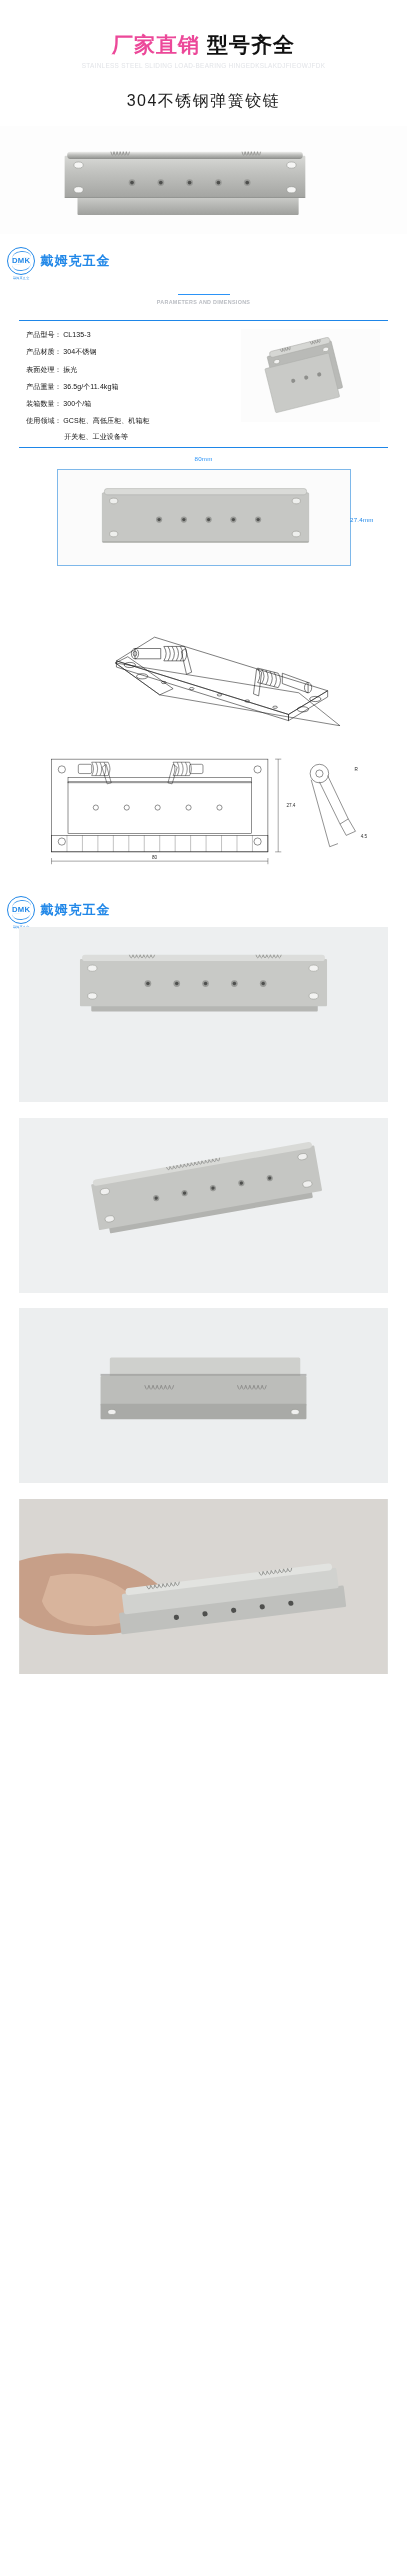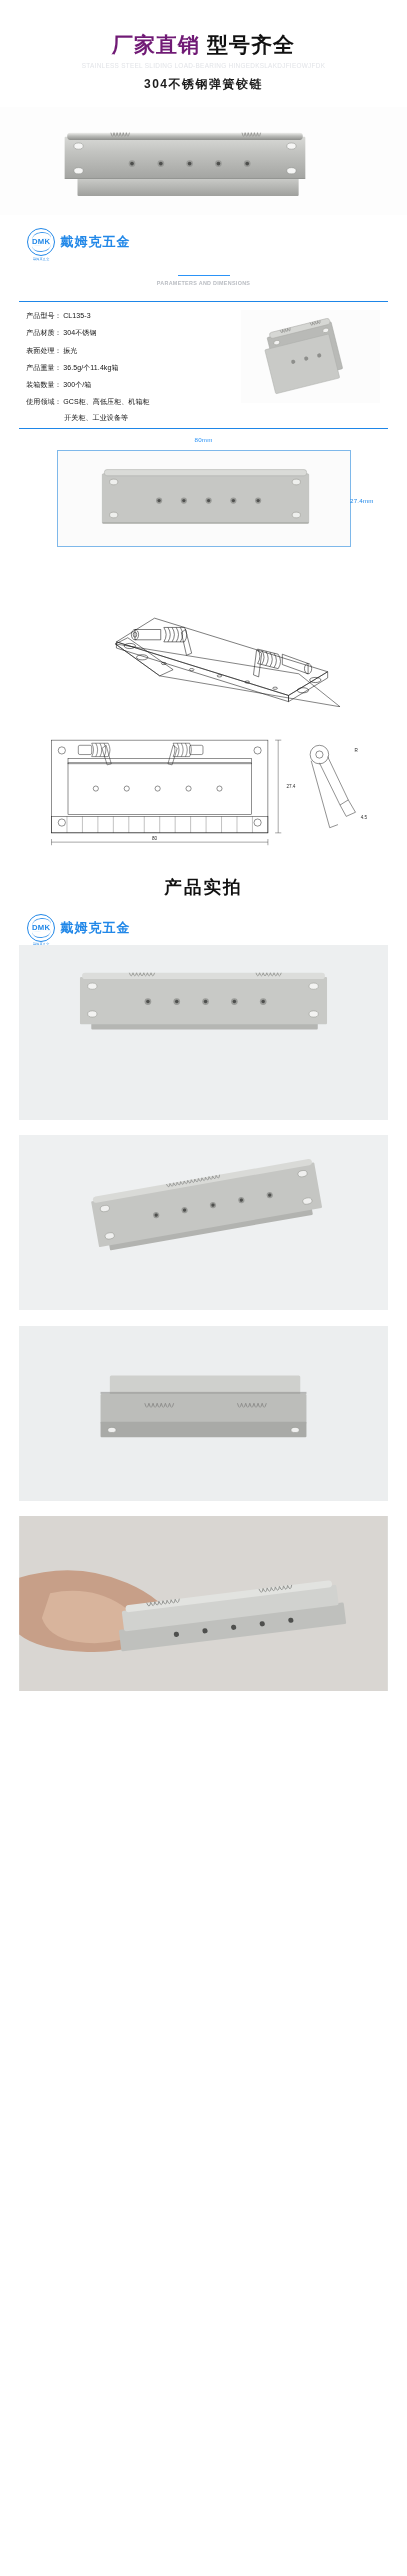--- a/index.html
+++ b/index.html
@@ -15,36 +15,36 @@
 
   
   .hero { padding:32px 0 0; text-align:center; }
   .hero-title {
     font-size:21px;
     font-weight:bold;
     letter-spacing:1px;
     line-height:1.25;
     white-space:nowrap;
   }
-  .hero-title .accent { color:#701a75; }
+  .hero-title .accent { color:#ec4899; }
   .hero-title .plain  { color:#111111; font-weight:700; }
   .hero-en {
     margin-top:4.1px;
     font-size:6.4px;
     letter-spacing:0.3px;
     color:#e2e4e8;
     font-family:"Liberation Sans",sans-serif;
     white-space:nowrap;
   }
   .hero-sub {
-    margin-top:7px;
-    font-size:12px;
+    margin-top:22px;
+    font-size:16px;
     color:#1c1c1c;
     letter-spacing:1.5px;
-    font-weight:700;
+    font-weight:400;
   }
 
   
   .hero-photo {
     width:407px; height:108px;
     margin-top:13.4px;
     background:#fdfdfd;
     position:relative;
   }
 
@@ -56,21 +56,20 @@
     gap:5.2px;
   }
   .logo-mark {
     width:28px; height:28px;
     border:1.5px solid #2288e8;
     border-radius:50%;
     display:flex; flex-direction:column;
     align-items:center; justify-content:center;
     position:relative;
     flex:0 0 auto;
-    margin-left:20px;
   }
   .logo-mark .dmk {
     font-size:7.7px; font-weight:bold; color:#2288e8;
     letter-spacing:0.3px; line-height:1;
   }
   .logo-mark .swoosh {
     position:absolute; top:3.1px; left:4.1px;
     width:18.5px; height:7.2px;
     border-top:1.5px solid #2288e8;
     border-radius:50%/100% 100% 0 0;
@@ -478,23 +477,20 @@
           <text x="688" y="84">R</text>
           <text x="700" y="214">4.5</text>
         </g>
       </svg>
     </div>
 
   </div>
 
   <div class="section">
 
-    <div class="section-title-block">
-      <div class="section-title dark">产品实拍</div>
-    </div>
 
     <div class="logo-row">
       <div class="logo-mark">
         <span class="swoosh"></span>
         <span class="swoosh2"></span>
         <span class="dmk">DMK</span>
         <span class="logo-caption">戴姆克五金</span>
       </div>
       <span class="logo-text">戴姆克五金</span>
     </div>

